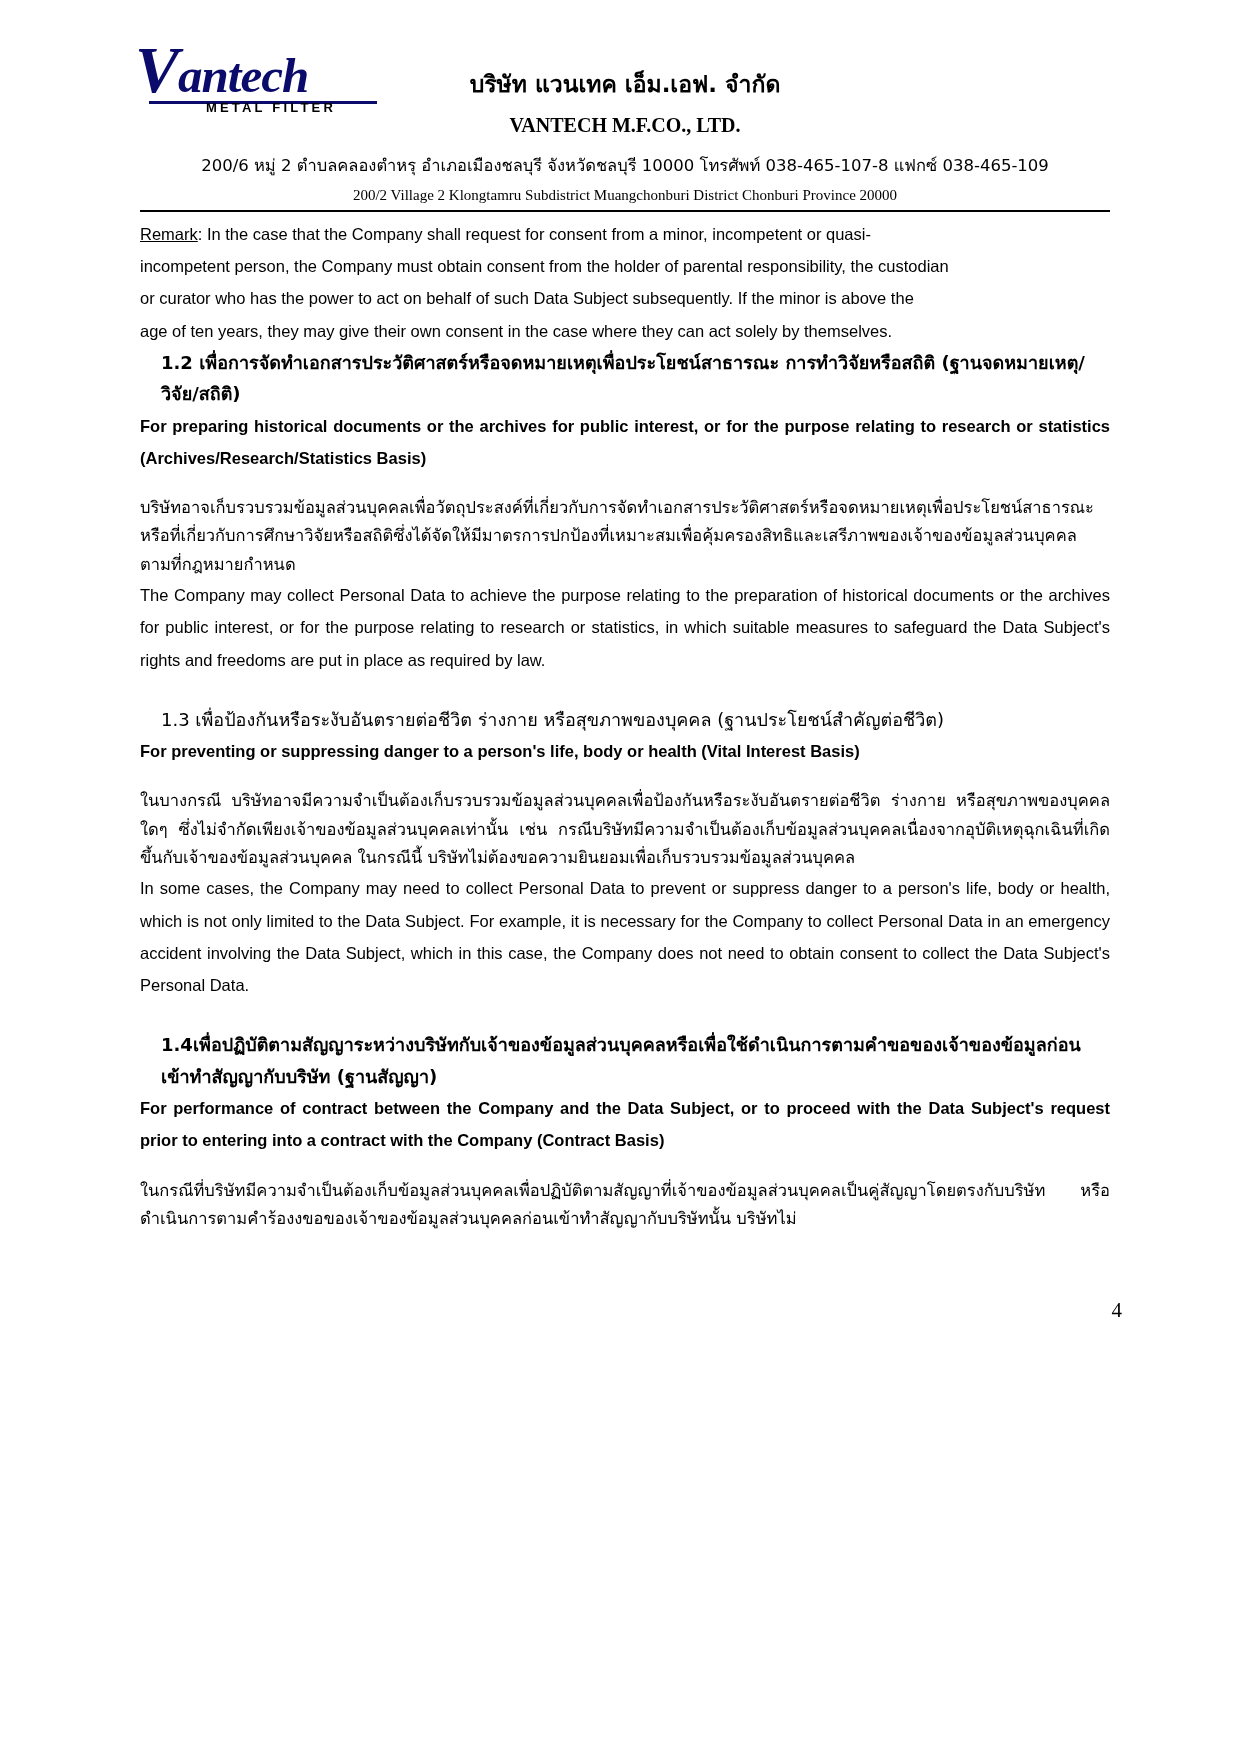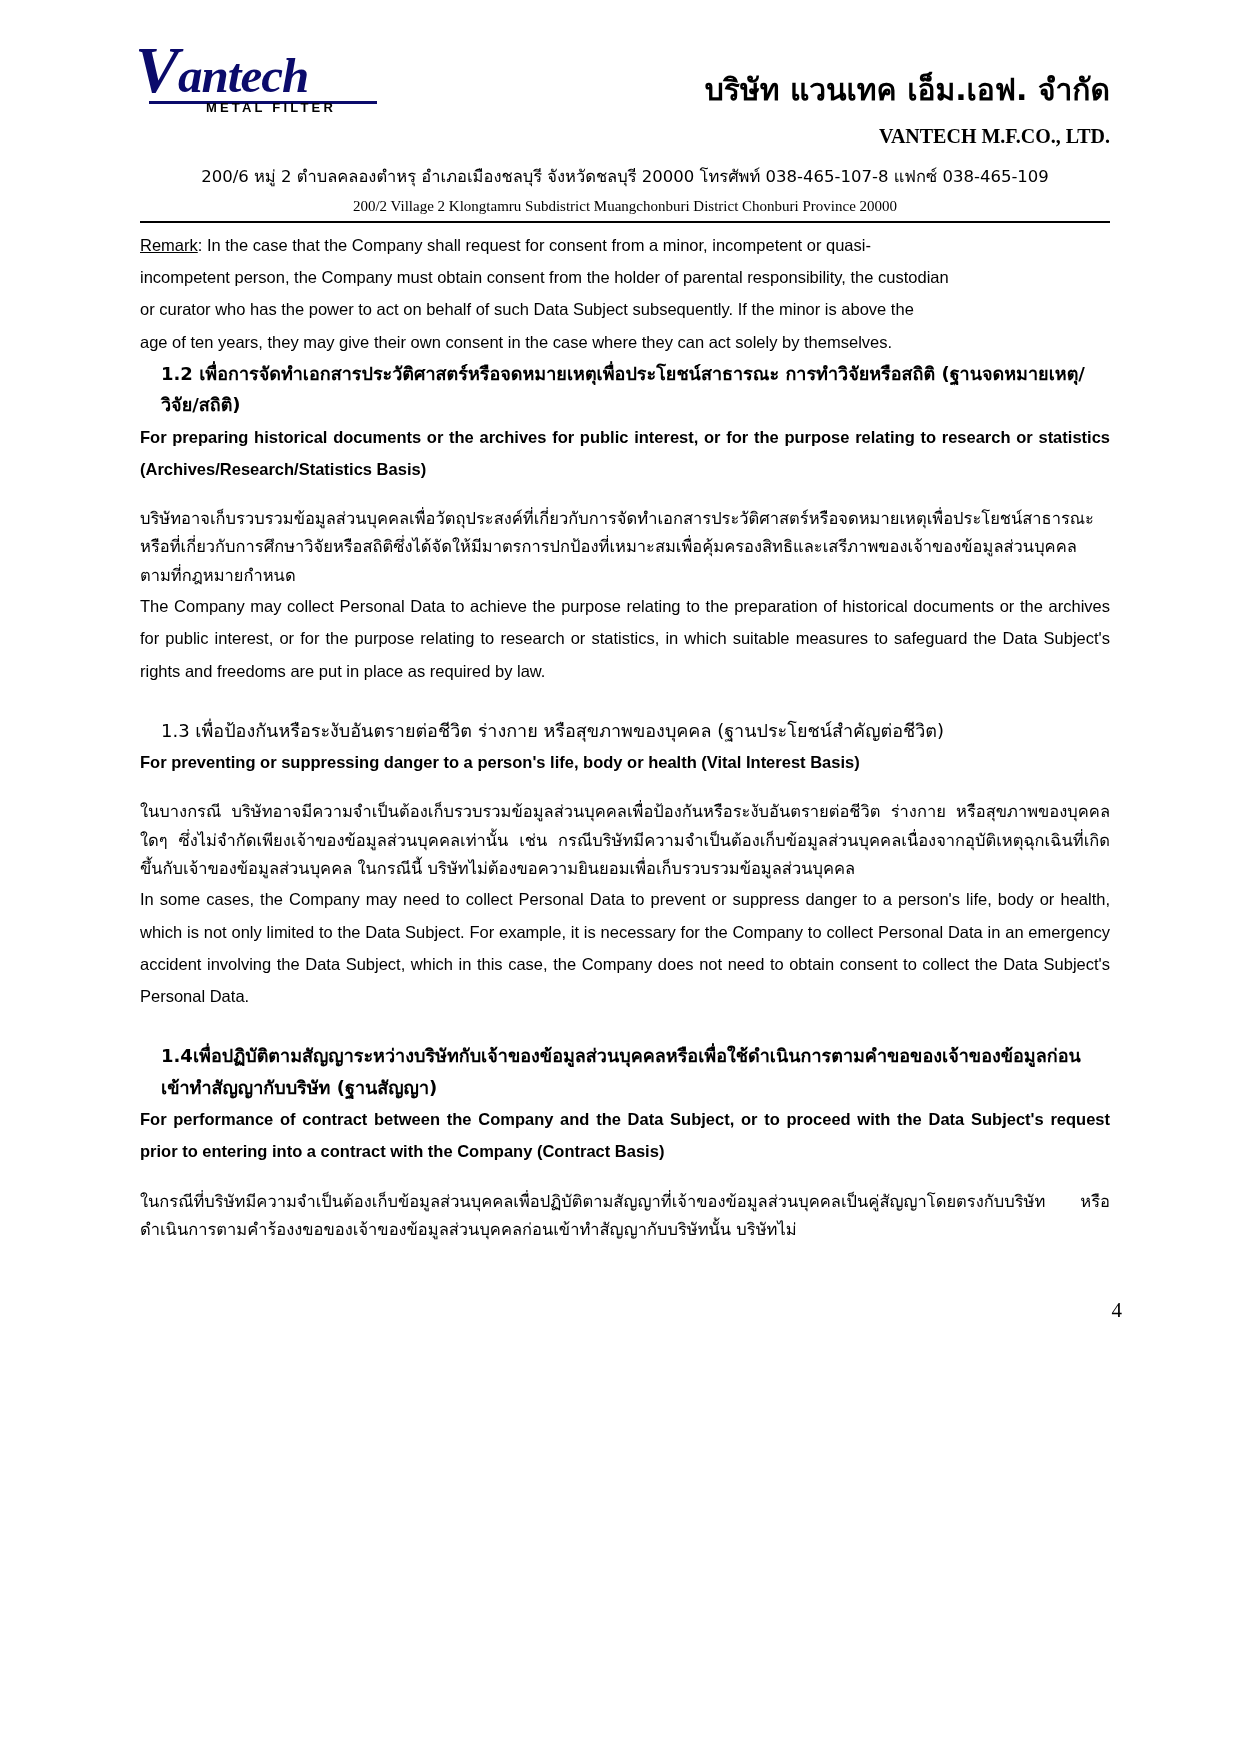--- a/index.html
+++ b/index.html
@@ -58,28 +58,28 @@
     margin-top: -4px;
     padding-left: 22px;
   }
   .logo-rule {
     height: 3px;
     background: #0b0b6b;
     width: 228px;
     margin: 1px 0 0 14px;
   }
   .head-th {
-    text-align: right;
-    font-family: "DejaVu Sans", sans-serif;
-    font-weight: bold;
-    font-size: 30px;
+    text-align: center;
+    font-family: "DejaVu Sans", sans-serif;
+    font-weight: bold;
+    font-size: 23px;
     padding-top: 26px;
   }
   .head-en {
-    text-align: right;
+    text-align: center;
     font-family: "Liberation Serif", serif;
     font-weight: bold;
     font-size: 20px;
     padding-top: 12px;
   }
   .head-addr-th {
     text-align: center;
     font-family: "DejaVu Sans", sans-serif;
     font-size: 16.5px;
     padding-top: 15px;
@@ -147,21 +147,21 @@
 <div class="page">
 
   <div class="letterhead">
     <div class="logo">
       <div class="logo-main"><span class="v">V</span><span>antech</span></div>
       <div class="logo-rule"></div>
       <div class="logo-sub">METAL FILTER</div>
     </div>
     <div class="head-th">บริษัท แวนเทค เอ็ม.เอฟ. จำกัด</div>
     <div class="head-en">VANTECH M.F.CO., LTD.</div>
-    <div class="head-addr-th">200/6 หมู่ 2 ตำบลคลองตำหรุ อำเภอเมืองชลบุรี จังหวัดชลบุรี 20000 โทรศัพท์ 038-465-107-8 แฟกซ์ 038-465-109</div>
+    <div class="head-addr-th">200/6 หมู่ 2 ตำบลคลองตำหรุ อำเภอเมืองชลบุรี จังหวัดชลบุรี 10000 โทรศัพท์ 038-465-107-8 แฟกซ์ 038-465-109</div>
     <div class="head-addr-en">200/2 Village 2 Klongtamru Subdistrict Muangchonburi District Chonburi Province 20000</div>
   </div>
 
   <div class="body">
 
     <p class="en"><span class="underline">Remark</span><span>: In the case that the Company shall request for consent from a minor, incompetent or quasi-</span></p>
     <p class="en en-j">incompetent person, the Company must obtain consent from the holder of parental responsibility, the custodian</p>
     <p class="en">or curator who has the power to act on behalf of such Data Subject subsequently. If the minor is above the</p>
     <p class="en">age of ten years, they may give their own consent in the case where they can act solely by themselves.</p>
 

